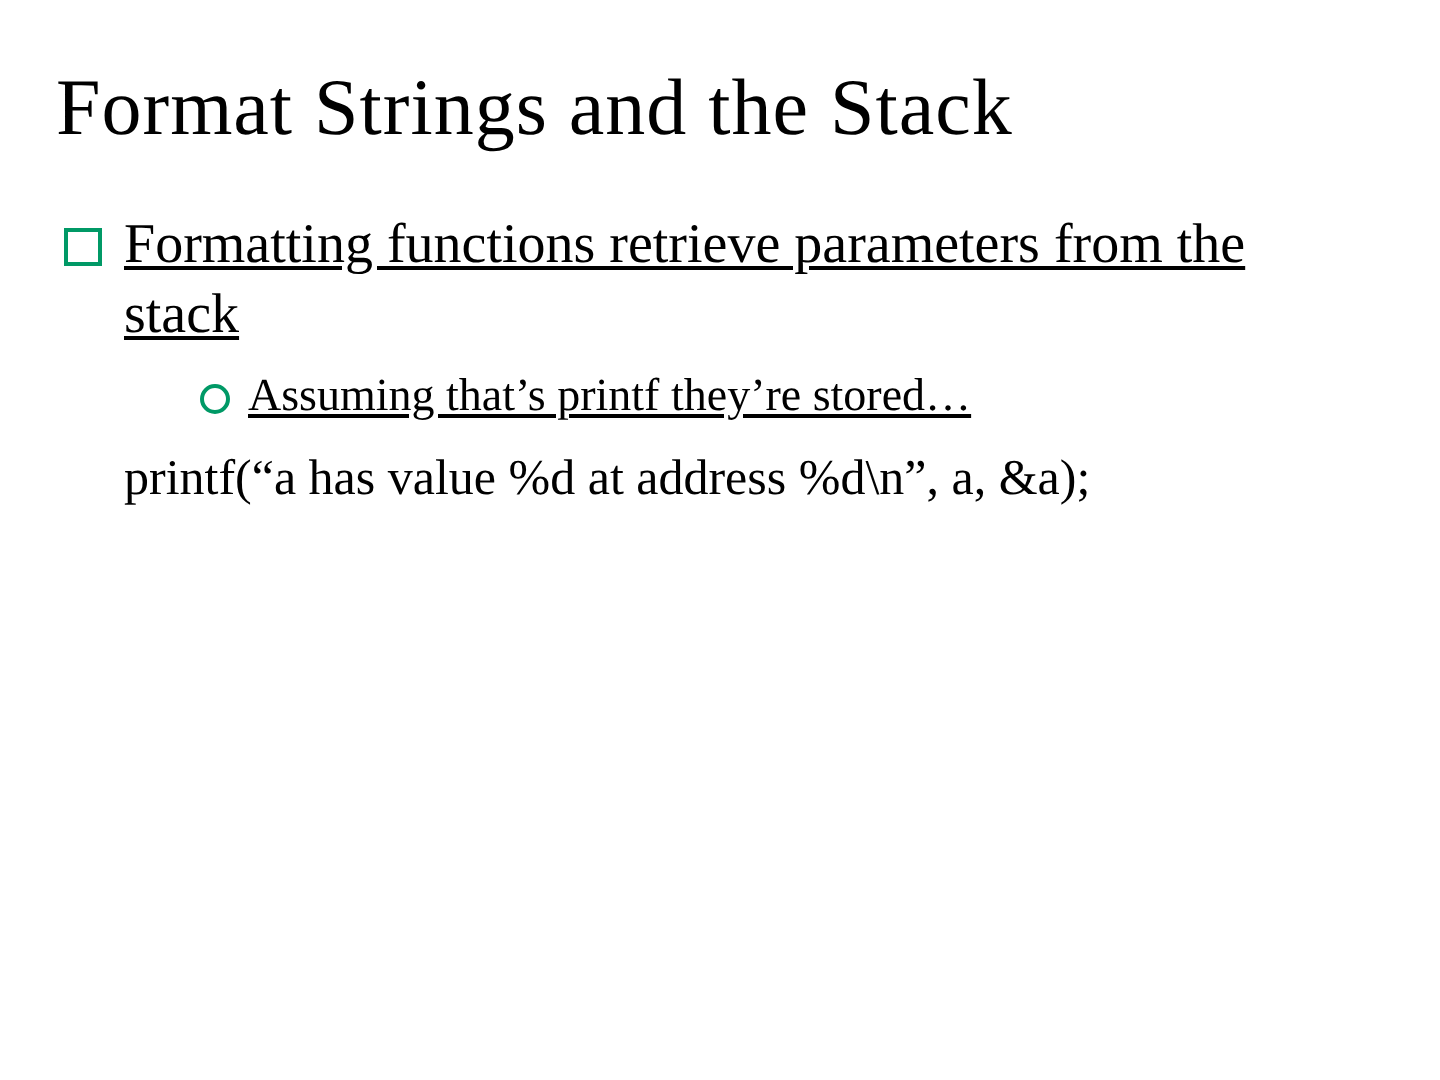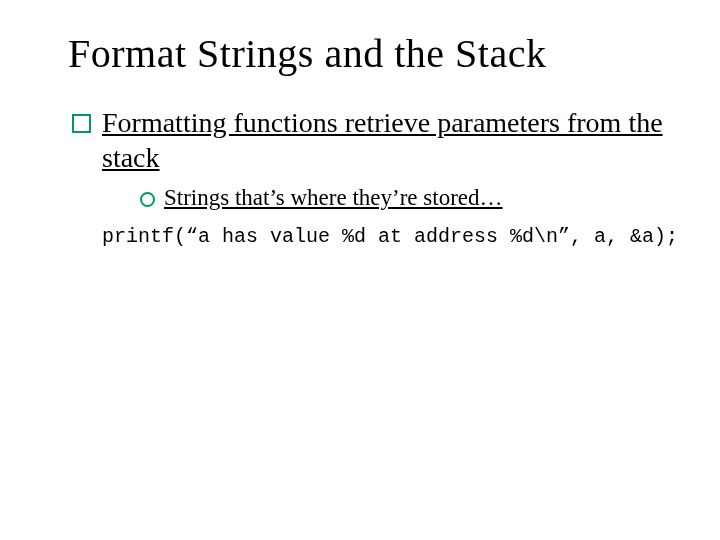--- a/index.html
+++ b/index.html
@@ -1,17 +1,17 @@
 <!DOCTYPE html>
 <html><head>
 <meta charset="utf-8">
 <style>
   * { margin: 0; padding: 0; box-sizing: border-box; }
   html, body { width: 720px; height: 540px; background: #fff; font-family: "Comic Sans MS", "Comic Sans", cursive; color: #000; }
-  .slide { width: 720px; height: 403px; padding: 30px 40px 20px 68px; position: relative; }
+  .slide { width: 720px; height: 403px; padding: 30px 40px 20px 28px; position: relative; }
   .title { font-size: 40px; font-weight: 400; letter-spacing: 0.5px; margin-bottom: 28px; }
   .bulleted { list-style: none; text-decoration: underline; }
   .bulleted > li { position: relative; padding-left: 34px; font-size: 28px; line-height: 1.25; margin-bottom: 6px; }
   .bulleted > li::before {
     content: "";
     position: absolute;
     left: 4px; top: 9px;
     width: 15px; height: 15px;
     border: 2px solid #009966;
     background: transparent;
@@ -20,34 +20,34 @@
   .sub > li { position: relative; padding-left: 24px; font-size: 23px; line-height: 1.3; }
   .sub > li::before {
     content: "";
     position: absolute;
     left: 0; top: 9px;
     width: 11px; height: 11px;
     border: 2px solid #009966;
     border-radius: 50%;
     background: transparent;
   }
-  .code { font-family: Liberation Mono, monospace; font-size: 20px; margin: 10px 0 12px 34px; line-height: 1.35; }
+  .code { font-family: Liberation Serif, serif; font-size: 25px; margin: 10px 0 12px 34px; line-height: 1.35; }
 </style>
 </head>
 <body>
 
 <div class="slide">
   <h1 class="title">Format Strings and the Stack</h1>
 
   <ul class="bulleted">
     <li>
       <span>Formatting functions retrieve parameters from the stack</span>
       <ul class="sub">
         <li>
-          <span>Strings that’s where they’re stored…</span>
+          <span>Assuming that’s printf they’re stored…</span>
         </li>
       </ul>
     </li>
   </ul>
 
   <div class="code">printf(“a has value %d at address %d\n”, a, &amp;a);</div>
 
 
 </div>
 

